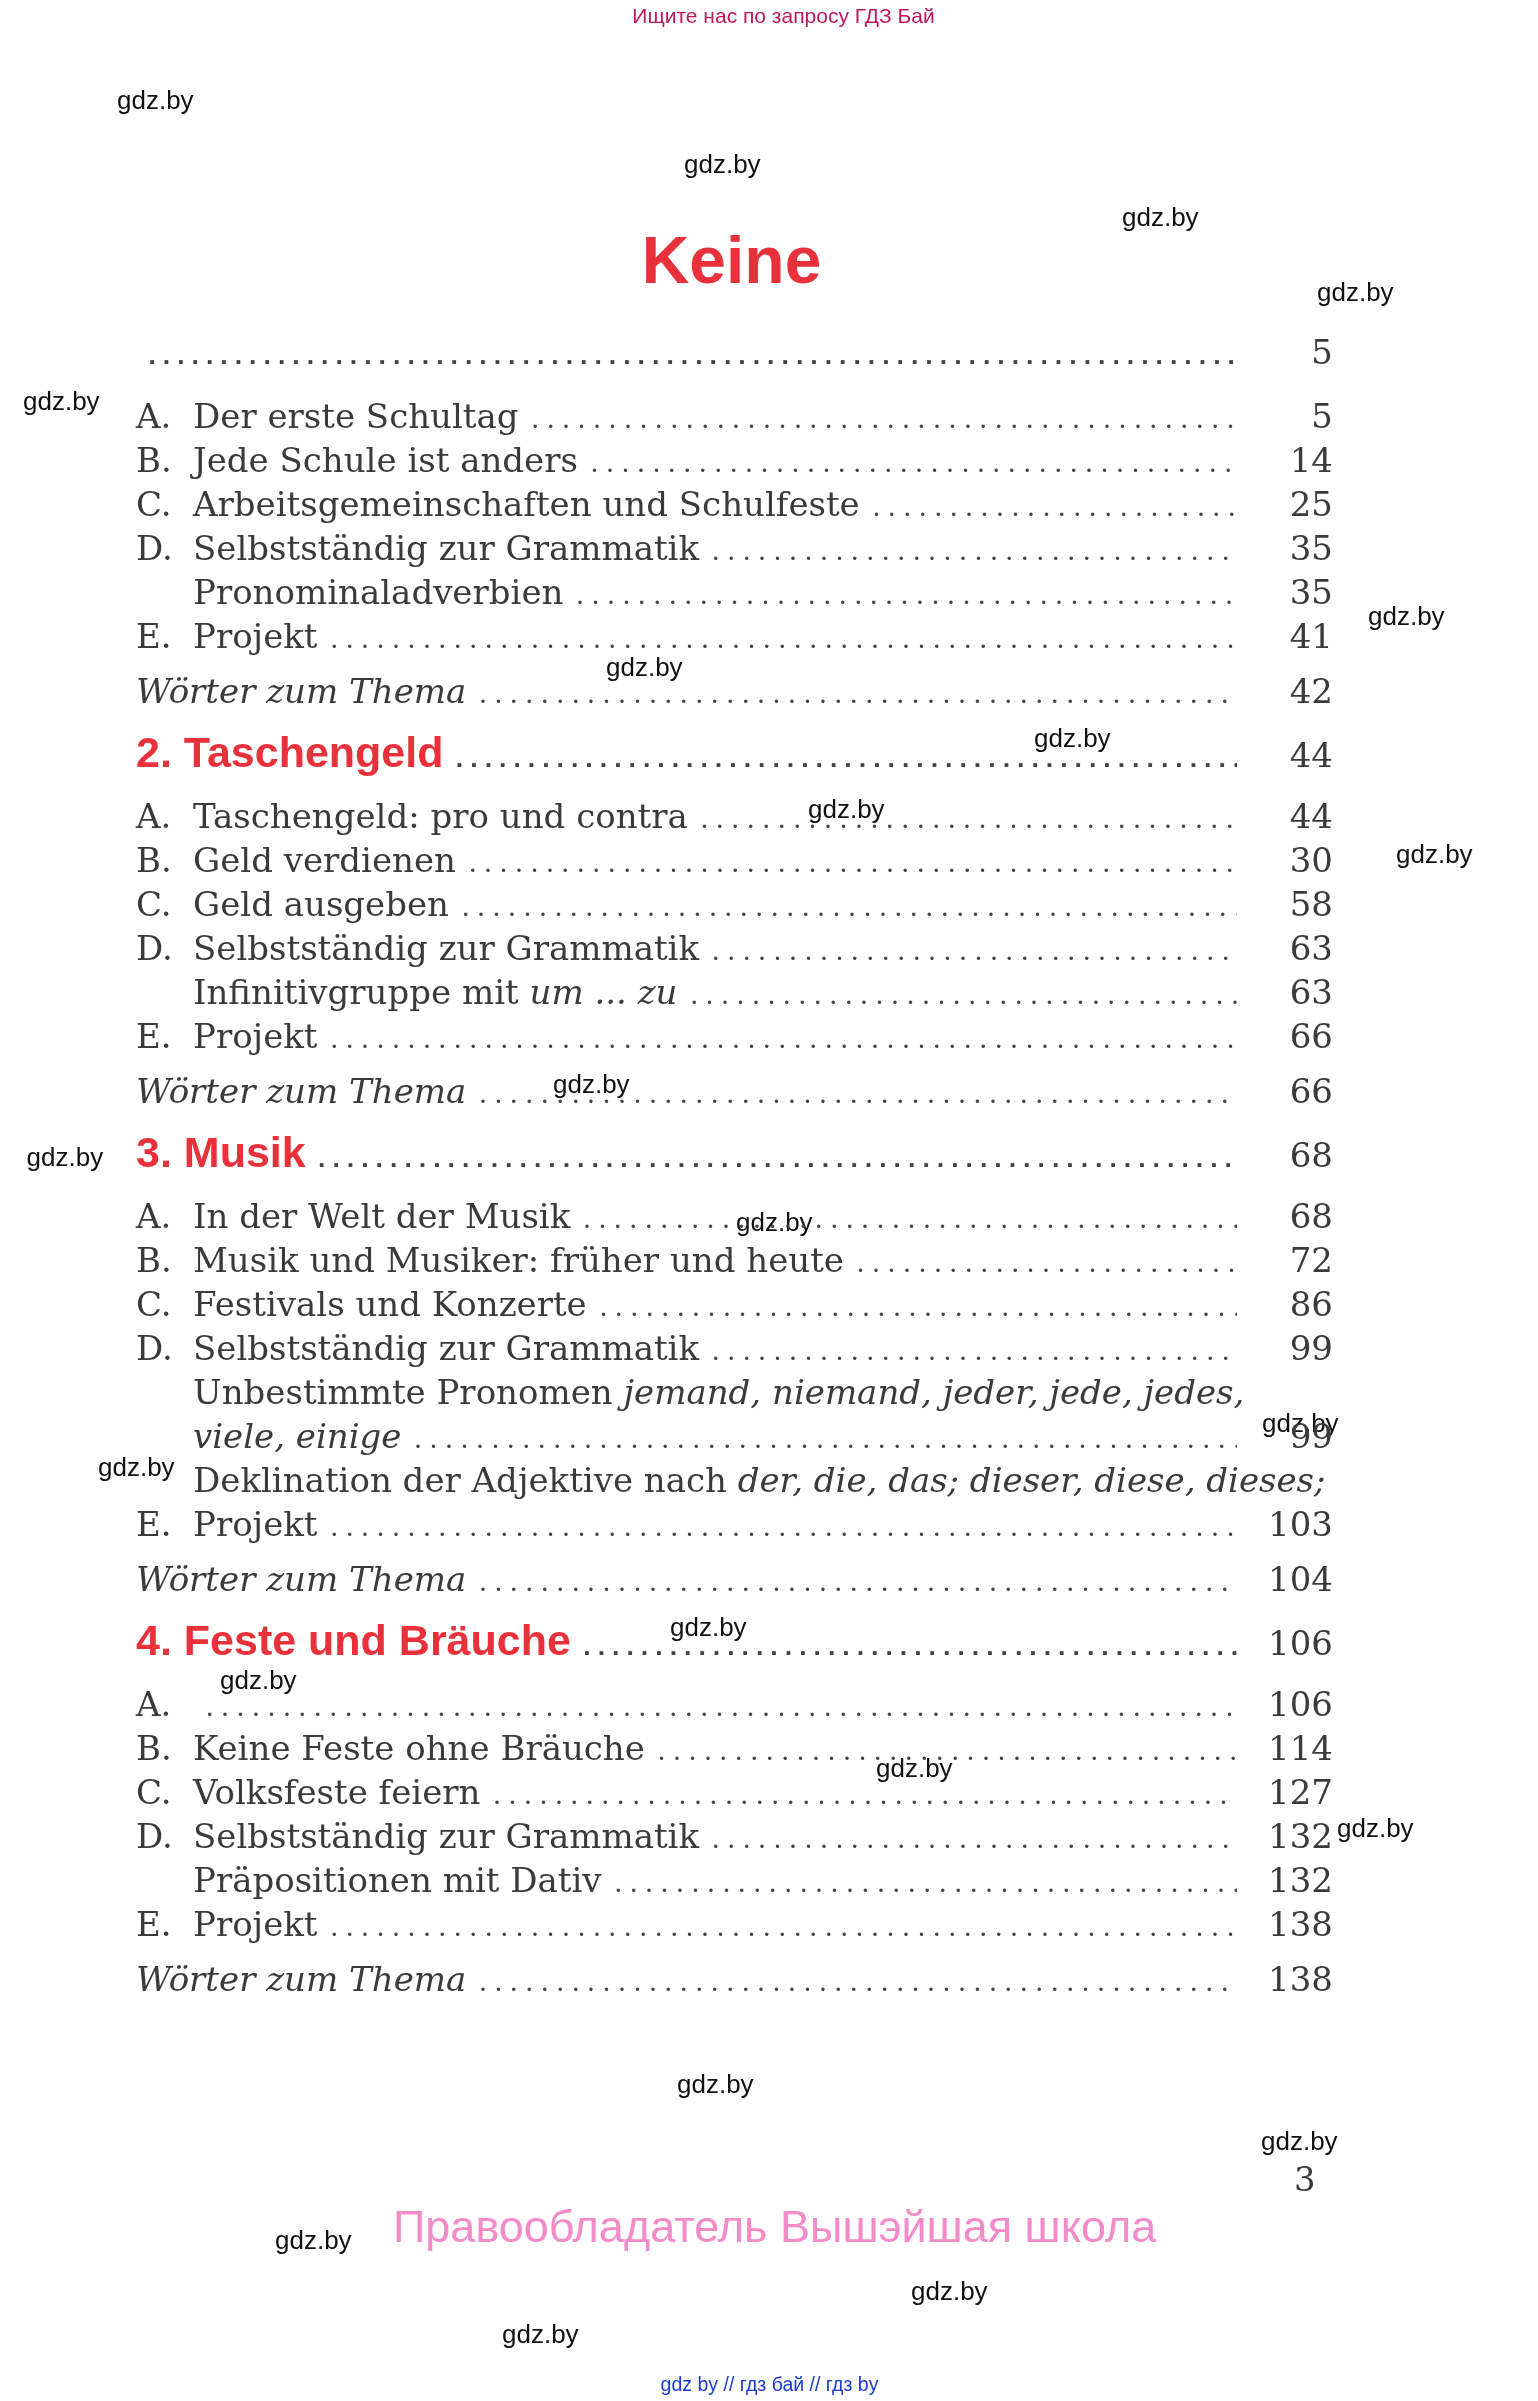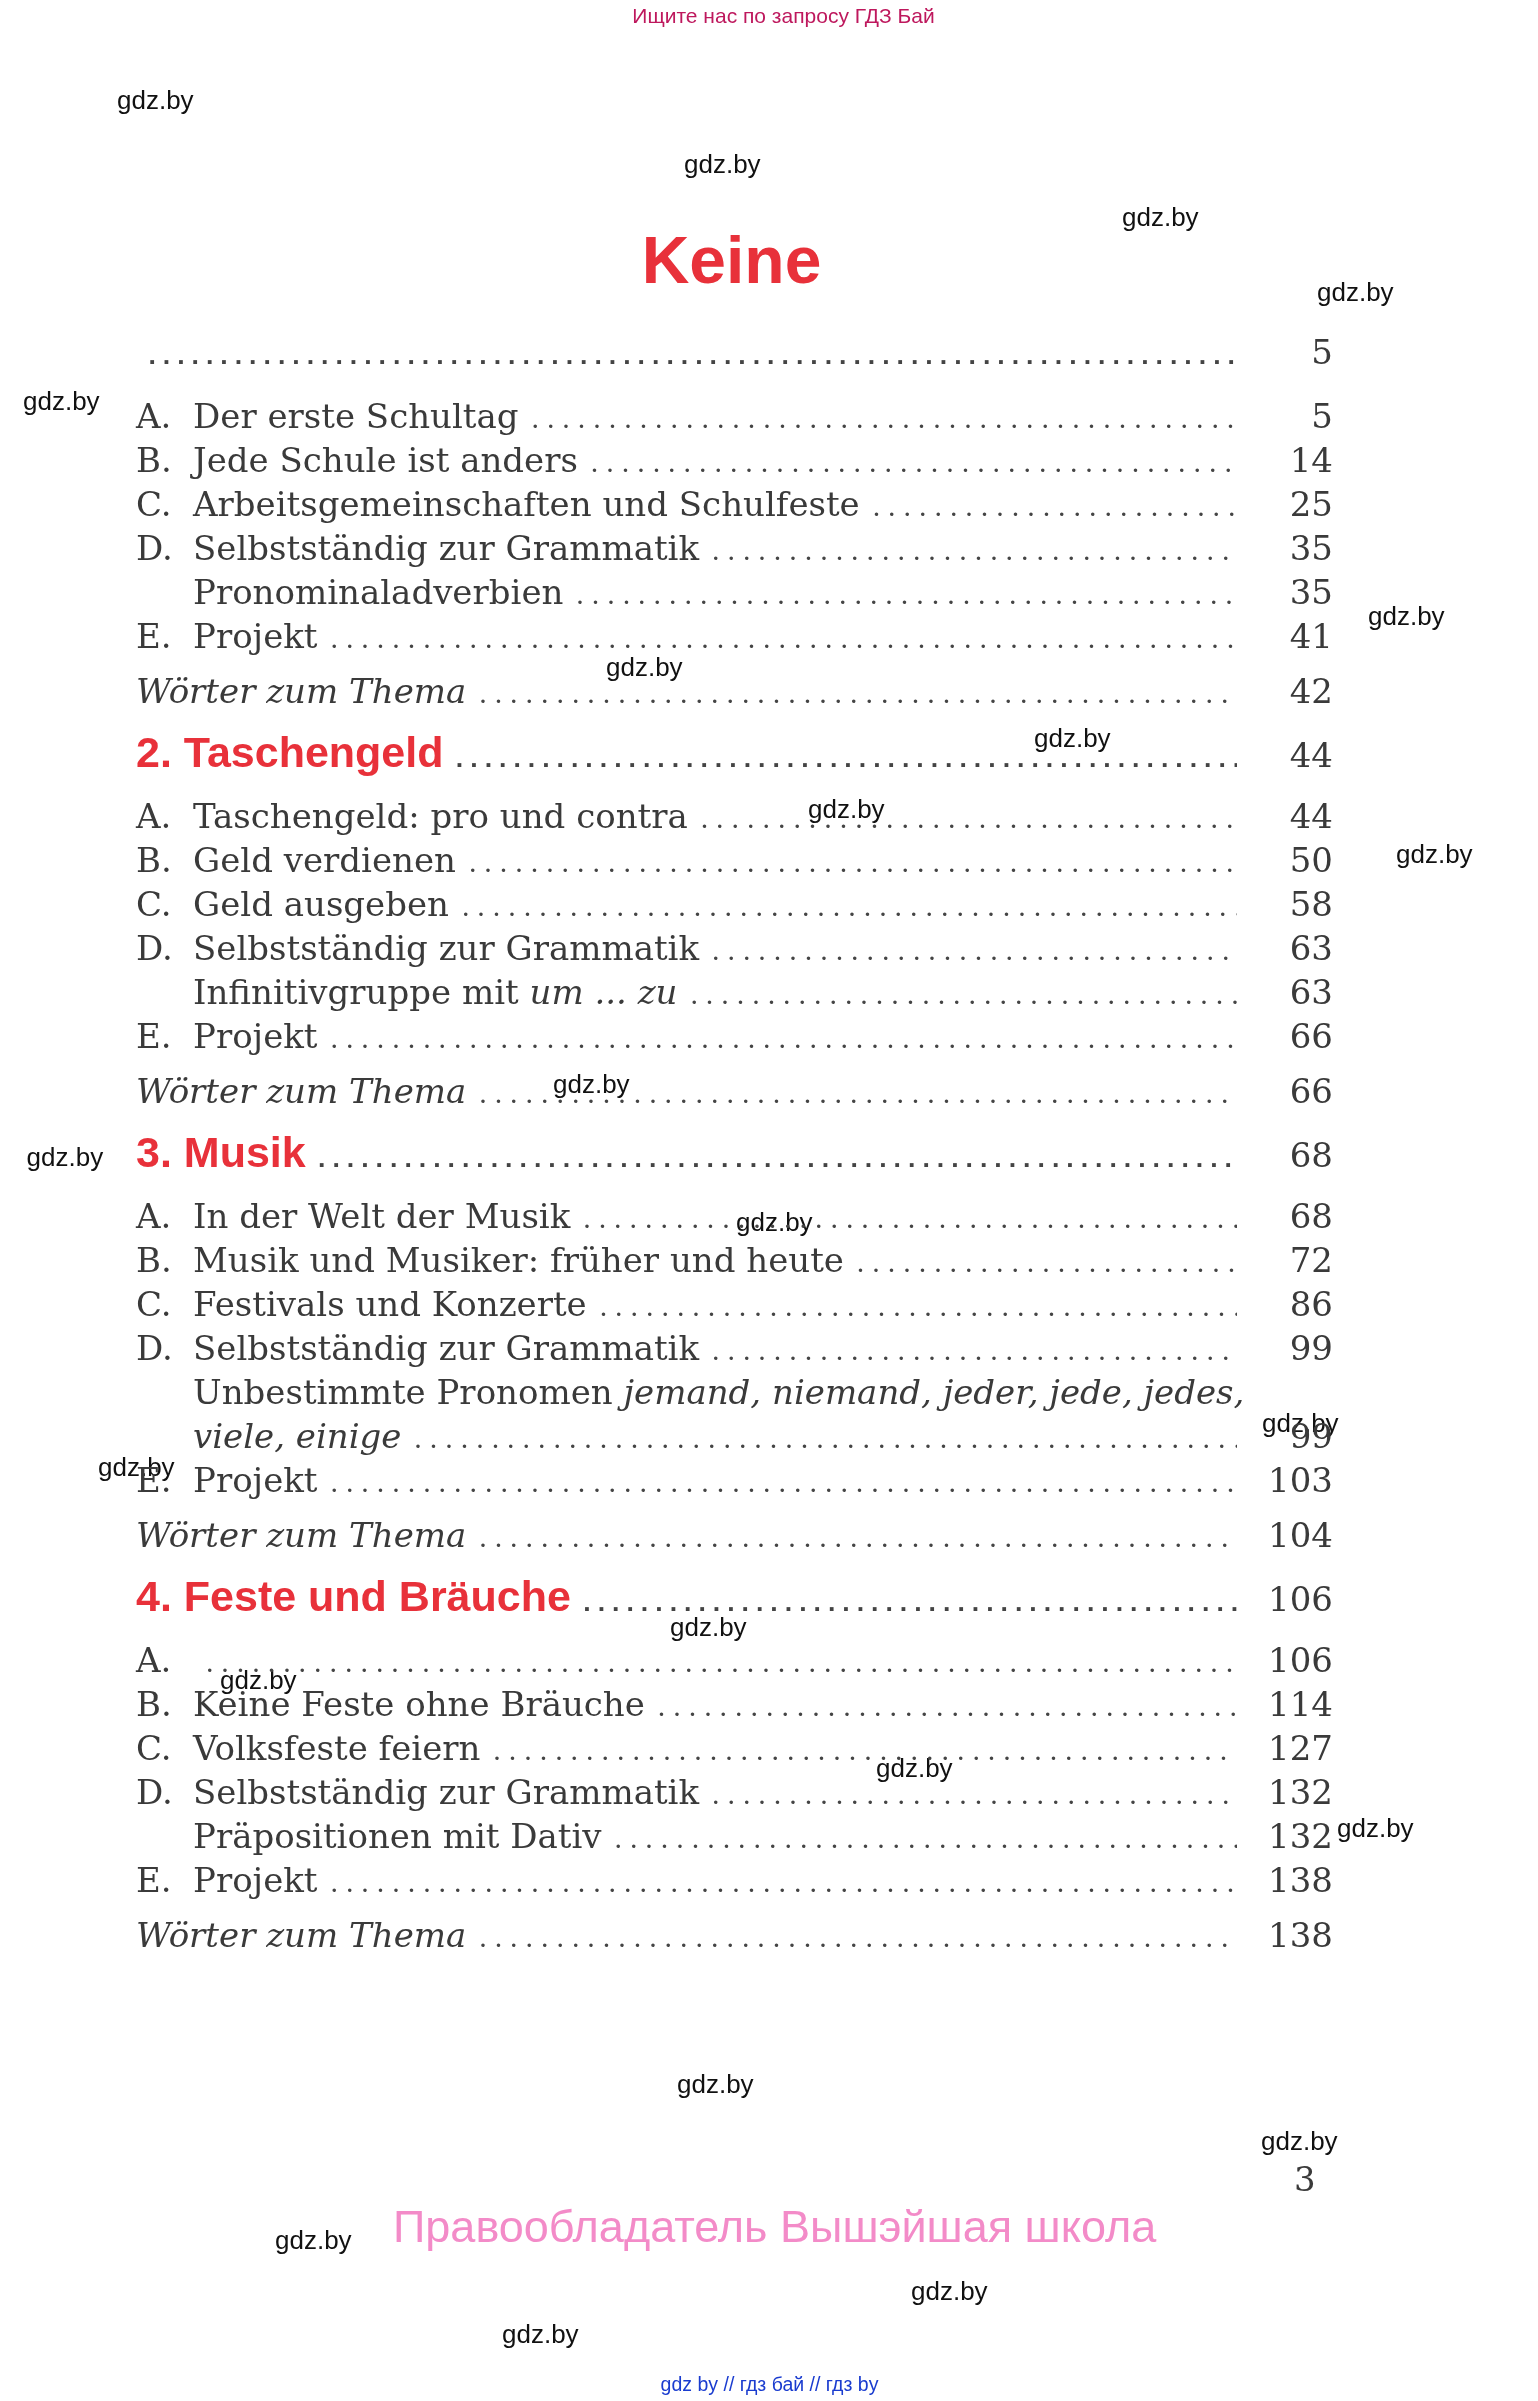--- a/index.html
+++ b/index.html
@@ -114,21 +114,21 @@
   <div class="row gap-top">
       <span class="letter">A.</span>
       <span class="lbl">Taschengeld: pro und contra</span>
       <span class="dots"></span>
       <span class="pg">44</span>
     </div>
   <div class="row">
       <span class="letter">B.</span>
       <span class="lbl">Geld verdienen</span>
       <span class="dots"></span>
-      <span class="pg">50</span>
+      <span class="pg">30</span>
     </div>
   <div class="row">
       <span class="letter">C.</span>
       <span class="lbl">Geld ausgeben</span>
       <span class="dots"></span>
       <span class="pg">58</span>
     </div>
   <div class="row">
       <span class="letter">D.</span>
       <span class="lbl">Selbstständig zur Grammatik</span>
@@ -182,20 +182,21 @@
       <span class="dots"></span>
       <span class="pg">99</span>
     </div>
   <div class="cont-row"><span>Unbestimmte Pronomen </span><i>jemand, niemand, jeder, jede, jedes,</i></div>
   <div class="row">
       <span class="indent"></span>
       <i class="lbl">viele, einige</i>
       <span class="dots"></span>
       <span class="pg">99</span>
     </div>
+  <div class="cont-row"><span>Deklination der Adjektive nach </span><i>der, die, das; dieser, diese, dieses;</i></div>
   <div class="row">
       <span class="letter">E.</span>
       <span class="lbl">Projekt</span>
       <span class="dots"></span>
       <span class="pg">103</span>
     </div>
   <div class="row words">
       <span class="lbl">Wörter zum Thema</span>
       <span class="dots"></span>
       <span class="pg">104</span>

